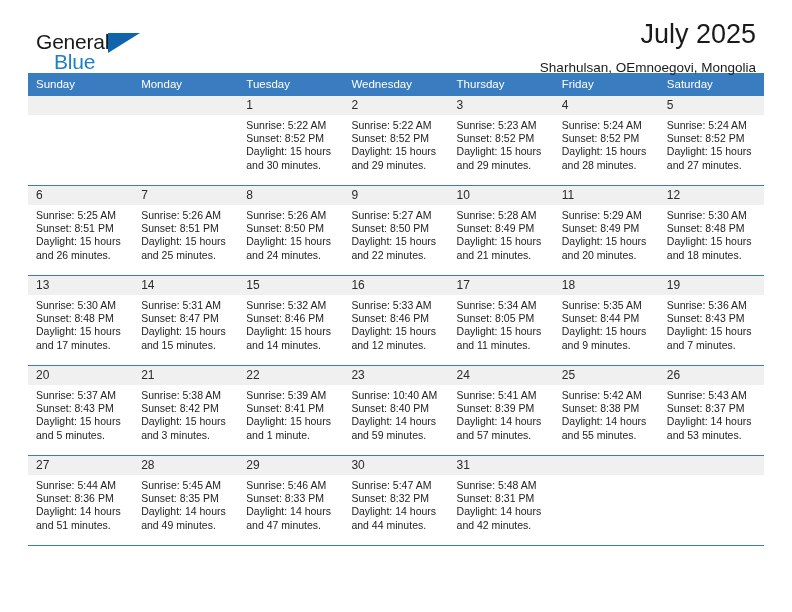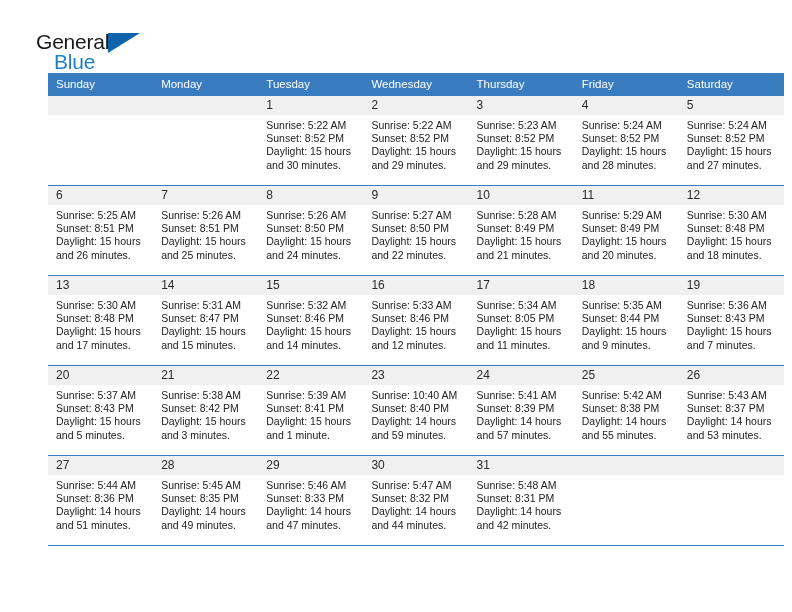--- a/index.html
+++ b/index.html
@@ -78,21 +78,20 @@
     font-size: 13.5px;
     color: #1a1a1a;
     white-space: nowrap;
   }
 
   
   .calendar {
     width: 736px;
     border-collapse: collapse;
     table-layout: fixed;
-    margin-left: 20px;
   }
   .calendar th {
     background: #3a7cc0;
     color: #ffffff;
     font-weight: normal;
     font-size: 11.5px;
     text-align: left;
     padding: 5px 0 5px 8px;
     height: 18px;
     box-sizing: border-box;
@@ -139,20 +138,24 @@
 <div class="page">
 
   <div class="header">
 
     <div class="brand">
       <span class="brand-general">General</span>
       <span class="brand-triangle"></span>
       <span class="brand-blue">Blue</span>
     </div>
 
+    <div class="title-block">
+      <div class="title">July 2025</div>
+      <div class="subtitle">Sharhulsan, OEmnoegovi, Mongolia</div>
+    </div>
 
   </div>
 
   <table class="calendar">
     <thead>
       <tr>
         <th>Sunday</th>
         <th>Monday</th>
         <th>Tuesday</th>
         <th>Wednesday</th>

